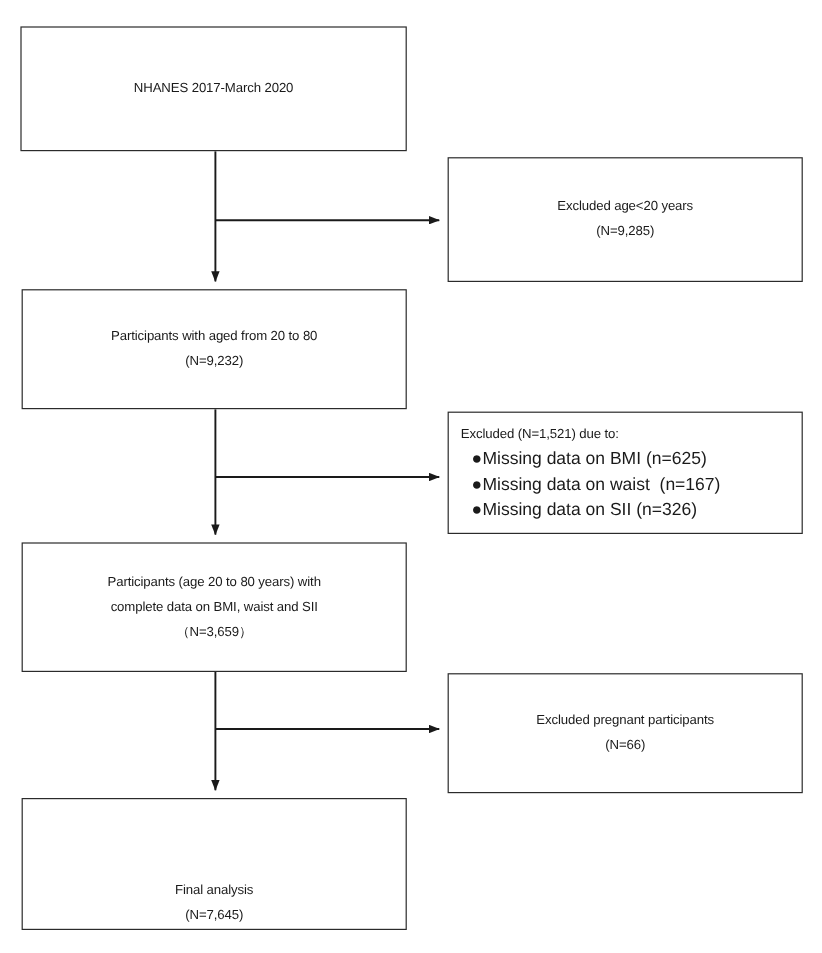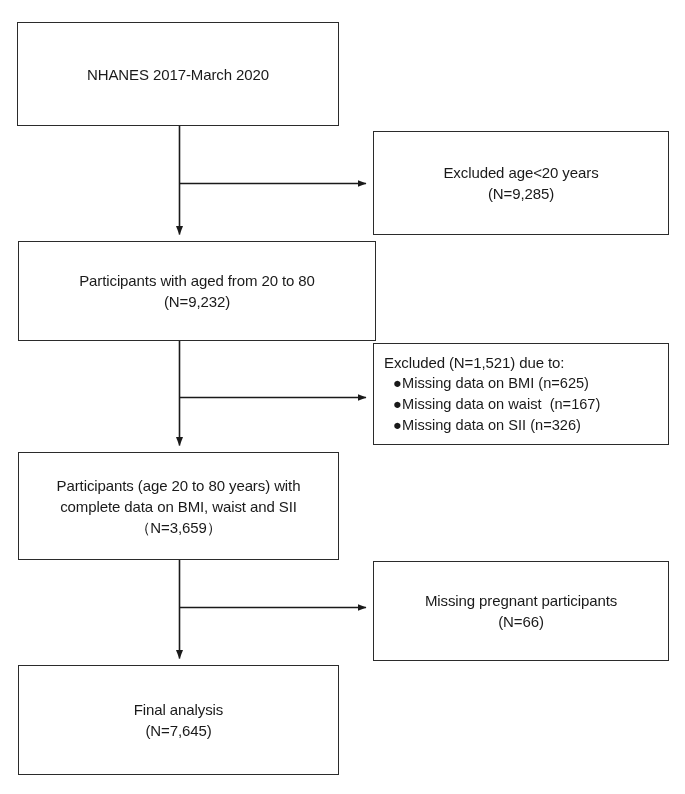--- a/index.html
+++ b/index.html
@@ -52,21 +52,21 @@
     text-align: center;
   }
 
   .node-left .lines {
     text-align: left;
     padding-left: 10px;
   }
 
   .line {
     display: block;
-    font-size: 15px;
+    font-size: 11px;
     line-height: 21px;
     white-space: pre;
     letter-spacing: -0.1px;
   }
 
   .bullet-line {
     display: block;
     font-size: 14.6px;
     line-height: 21px;
     white-space: pre;
@@ -76,25 +76,25 @@
   .bullet-dot {
     display: inline-block;
     width: 9px;
     font-size: 14.6px;
     line-height: 21px;
   }
 
   
   #node-source      { left: 17px;  top: 22px;  width: 322px; height: 104px; }
   #node-excl-age    { left: 373px; top: 131px; width: 296px; height: 104px; }
-  #node-aged        { left: 18px;  top: 241px; width: 358px; height: 100px; }
+  #node-aged        { left: 18px;  top: 241px; width: 321px; height: 100px; }
   #node-excl-data   { left: 373px; top: 343px; width: 296px; height: 102px; }
   #node-complete    { left: 18px;  top: 452px; width: 321px; height: 108px; align-items: center; }
   #node-excl-preg   { left: 373px; top: 561px; width: 296px; height: 100px; }
-  #node-final       { left: 18px;  top: 665px; width: 321px; height: 110px; }
+  #node-final       { left: 18px;  top: 665px; width: 321px; height: 110px; justify-content: flex-end; }
 </style>
 </head>
 <body>
 
 <div id="canvas">
 
   <svg class="connectors" viewBox="0 0 685 794" width="685" height="794" xmlns="http://www.w3.org/2000/svg">
     <defs>
       <marker id="arrowhead" markerWidth="9" markerHeight="7" refX="8.5" refY="3.5" orient="auto" markerUnits="userSpaceOnUse">
         <polygon points="0 0, 9 3.5, 0 7" fill="#1a1a1a"></polygon>
@@ -146,21 +146,21 @@
   <div class="node node-centered" id="node-complete">
     <span class="lines">
       <span class="line">Participants (age 20 to 80 years) with</span>
       <span class="line">complete data on BMI, waist and SII</span>
       <span class="line">（N=3,659）</span>
     </span>
   </div>
 
   <div class="node node-centered" id="node-excl-preg">
     <span class="lines">
-      <span class="line">Missing pregnant participants</span>
+      <span class="line">Excluded pregnant participants</span>
       <span class="line">(N=66)</span>
     </span>
   </div>
 
   <div class="node node-centered" id="node-final">
     <span class="lines">
       <span class="line">Final analysis</span>
       <span class="line">(N=7,645)</span>
     </span>
   </div>

